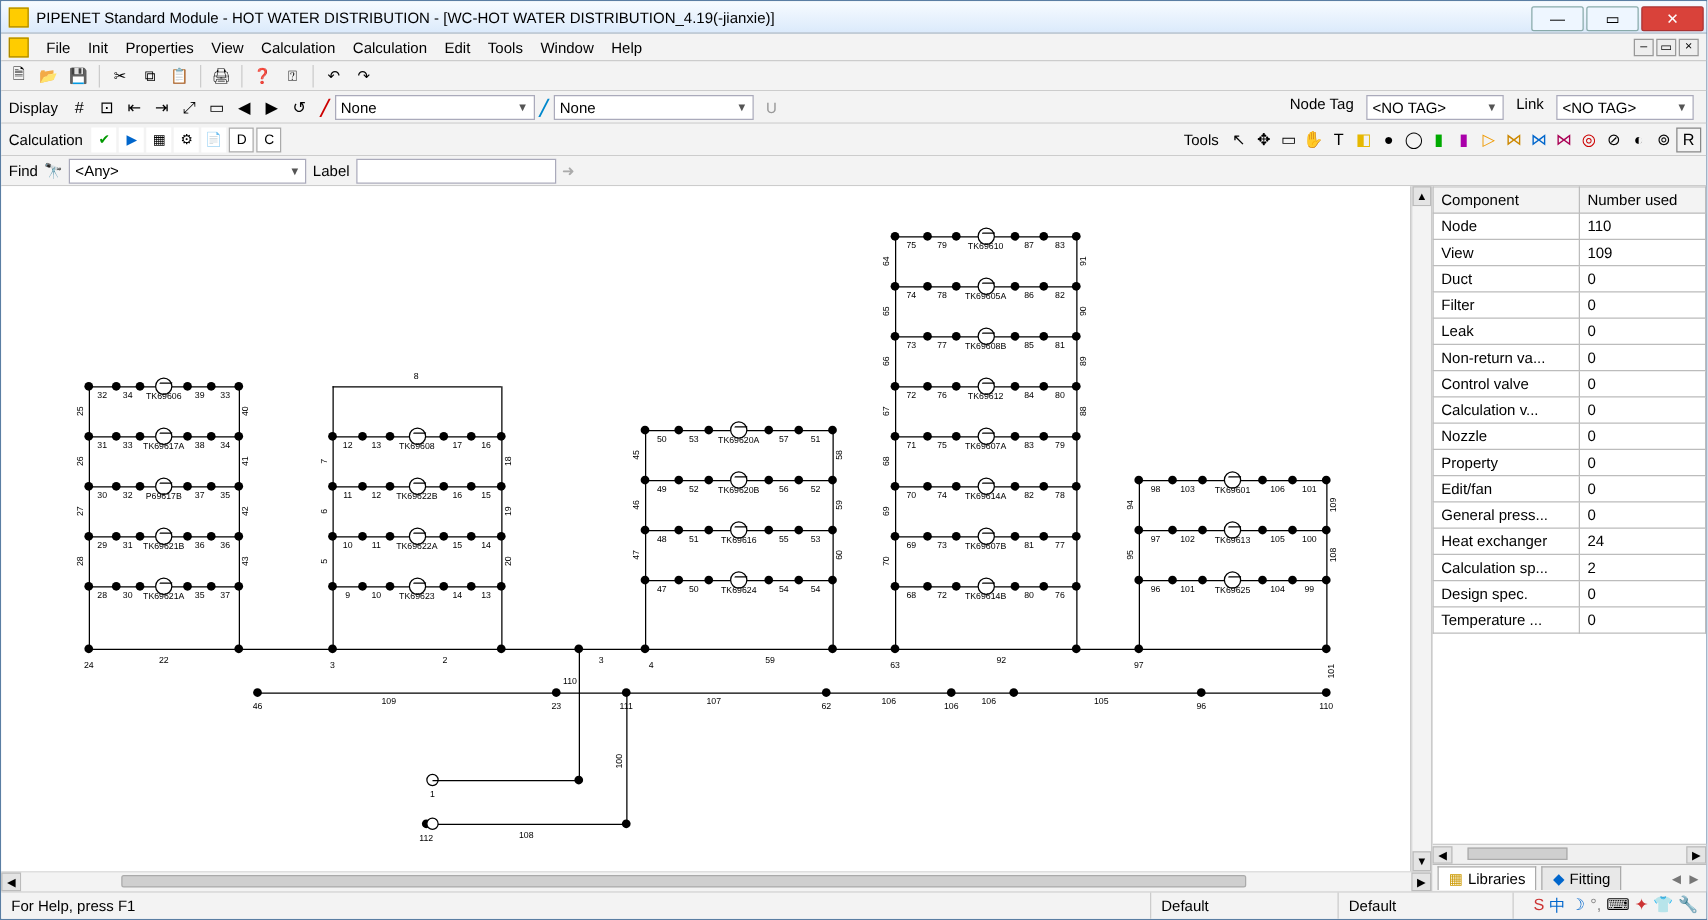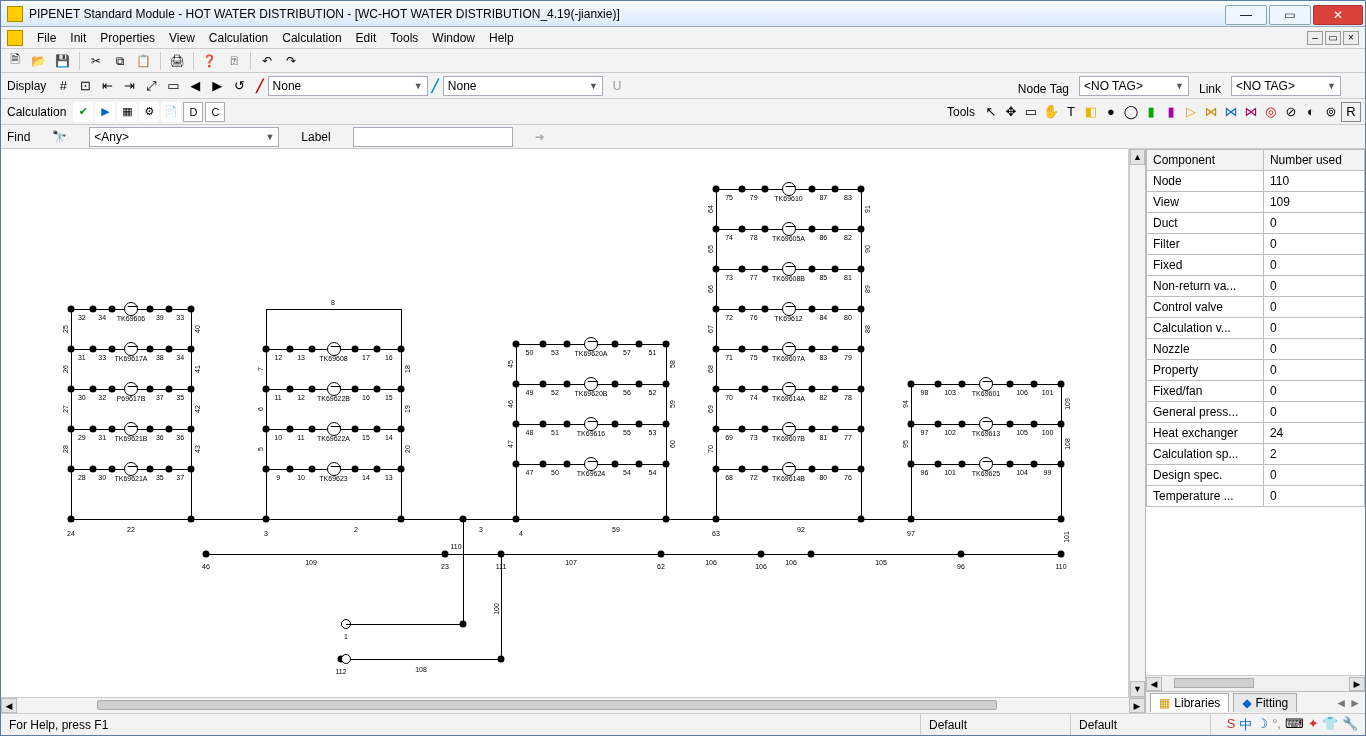--- a/index.html
+++ b/index.html
@@ -24,21 +24,21 @@
   .row2 .combo { height:20px; border:1px solid #aab; background:#fff; display:flex; align-items:center; padding:0 4px; font-size:12px; margin:0 4px; }
   .row2 .combo .arrow { margin-left:auto; font-size:9px; color:#555; }
   .row2 .combo.w1 { width:160px; }
   .row2 .combo.w2 { width:160px; }
   .row2 .pushright { margin-left:auto; }
   .row3 { display:flex; height:26px; border-bottom:1px solid #ccc; background:#f3f3f3; align-items:center; }
   .row3 .lbl { padding:0 6px; font-size:12px; }
   .row3 .tbtn2 { width:20px; height:20px; display:flex; align-items:center; justify-content:center; border:1px solid #aaa; background:#fff; margin:0 1px; font-size:11px; }
   .row3 .tools { margin-left:auto; display:flex; align-items:center; padding-right:4px; }
   .row3 .tools .ticon { width:20px; height:20px; display:flex; align-items:center; justify-content:center; font-size:13px; }
-  .row4 { display:flex; height:24px; border-bottom:1px solid #ccc; background:#f3f3f3; align-items:center; padding:0 6px; gap:22px; }
+  .row4 { display:flex; height:24px; border-bottom:1px solid #ccc; background:#f3f3f3; align-items:center; padding:0 6px; gap:5px; }
   .row4 .combo4 { width:190px; height:20px; border:1px solid #aab; background:#fff; display:flex; align-items:center; padding:0 4px; font-size:12px; }
   .row4 .combo4 .arrow { margin-left:auto; font-size:9px; color:#555; }
   .content { flex:1; display:flex; min-height:0; }
   .canvas-wrap { flex:1; display:flex; flex-direction:column; min-width:0; }
   .canvas { flex:1; position:relative; background:#fff; overflow:hidden; border-right:1px solid #ccc; }
   .vscroll { width:16px; background:#f0f0f0; border-left:1px solid #ccc; display:flex; flex-direction:column; }
   .vscroll .arrow { height:16px; background:#e4e4e4; display:flex; align-items:center; justify-content:center; font-size:9px; border:1px solid #bbb; }
   .vscroll .track { flex:1; background:#f3f3f3; }
   .hscroll { height:16px; background:#f0f0f0; border-top:1px solid #ccc; display:flex; }
   .hscroll .arrow { width:16px; background:#e4e4e4; display:flex; align-items:center; justify-content:center; font-size:9px; border:1px solid #bbb; }
@@ -141,21 +141,21 @@
     <div class="combo w1">
         <span>None</span>
         <span class="arrow">▼</span>
       </div>
     <span style="color:#08c;font-weight:bold">╱</span>
     <div class="combo w2">
         <span>None</span>
         <span class="arrow">▼</span>
       </div>
     <span class="lbl" style="color:#999">U</span>
-    <div class="pushright" style="display:flex;align-items:flex-end;padding-right:20px">
+    <div class="pushright" style="display:flex;align-items:flex-start;padding-right:6px">
       <span class="lbl">Node Tag</span>
       <div class="combo" style="width:110px">
           <span>&lt;NO TAG&gt;</span>
           <span class="arrow">▼</span>
         </div>
       <span class="lbl">Link</span>
       <div class="combo" style="width:110px">
           <span>&lt;NO TAG&gt;</span>
           <span class="arrow">▼</span>
         </div>
@@ -679,21 +679,21 @@
               </tr>
               <tr>
                 <td>Duct</td>
                 <td>0</td>
               </tr>
               <tr>
                 <td>Filter</td>
                 <td>0</td>
               </tr>
               <tr>
-                <td>Fixed</td>
+                <td>Leak</td>
                 <td>0</td>
               </tr>
               <tr>
                 <td>Non-return va...</td>
                 <td>0</td>
               </tr>
               <tr>
                 <td>Control valve</td>
                 <td>0</td>
               </tr>
@@ -703,21 +703,21 @@
               </tr>
               <tr>
                 <td>Nozzle</td>
                 <td>0</td>
               </tr>
               <tr>
                 <td>Property</td>
                 <td>0</td>
               </tr>
               <tr>
-                <td>Fixed/fan</td>
+                <td>Edit/fan</td>
                 <td>0</td>
               </tr>
               <tr>
                 <td>General press...</td>
                 <td>0</td>
               </tr>
               <tr>
                 <td>Heat exchanger</td>
                 <td>24</td>
               </tr>

